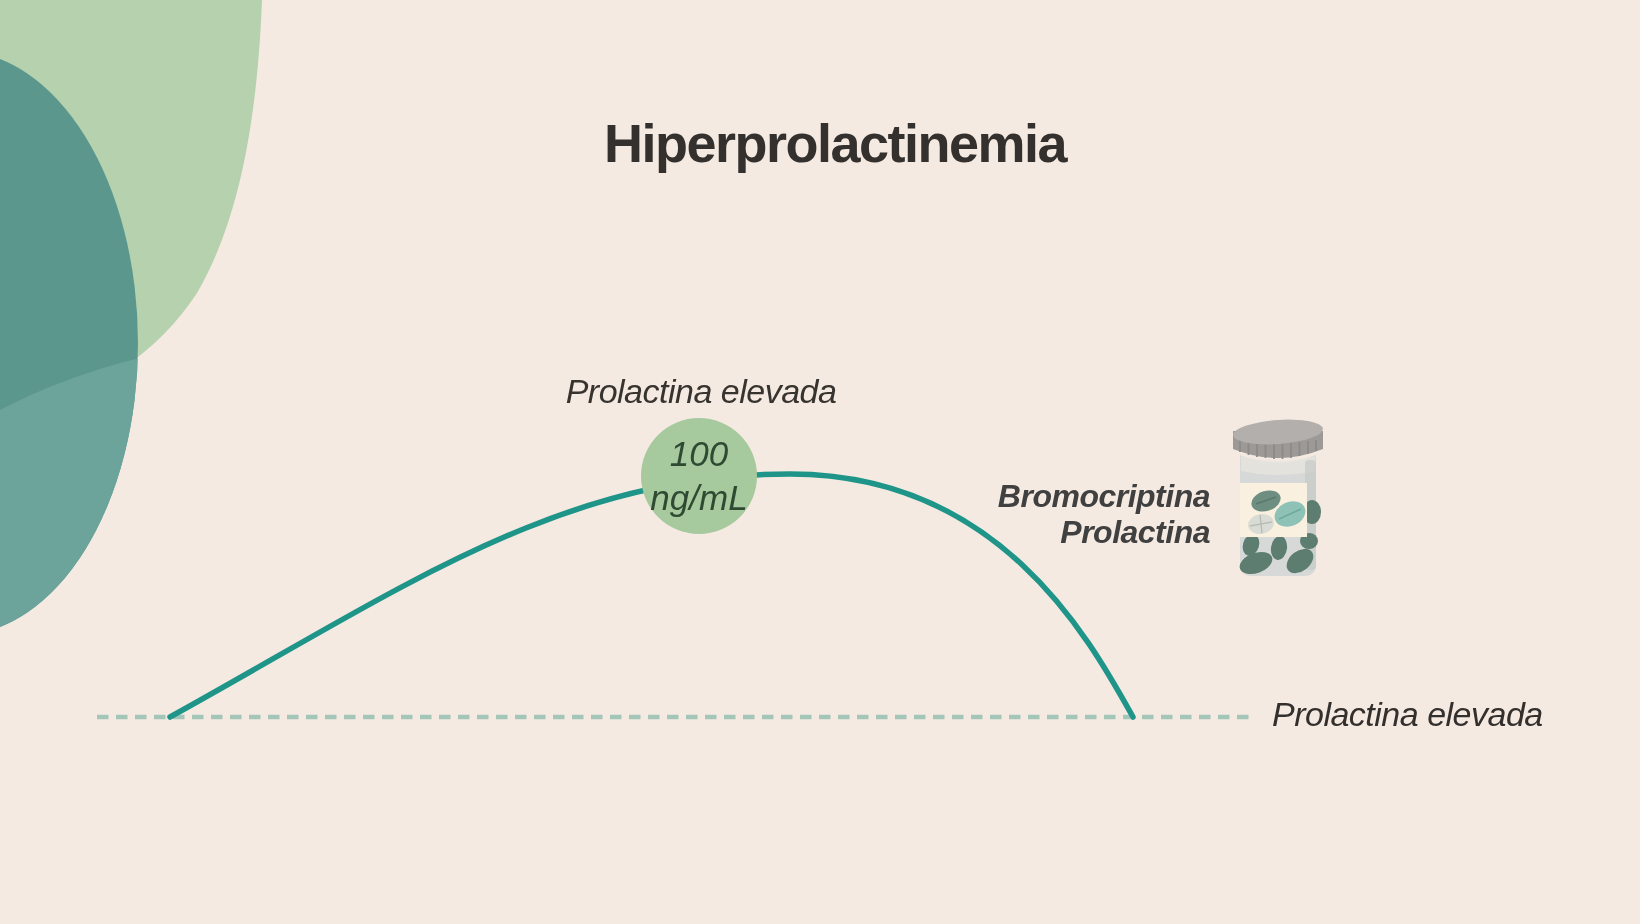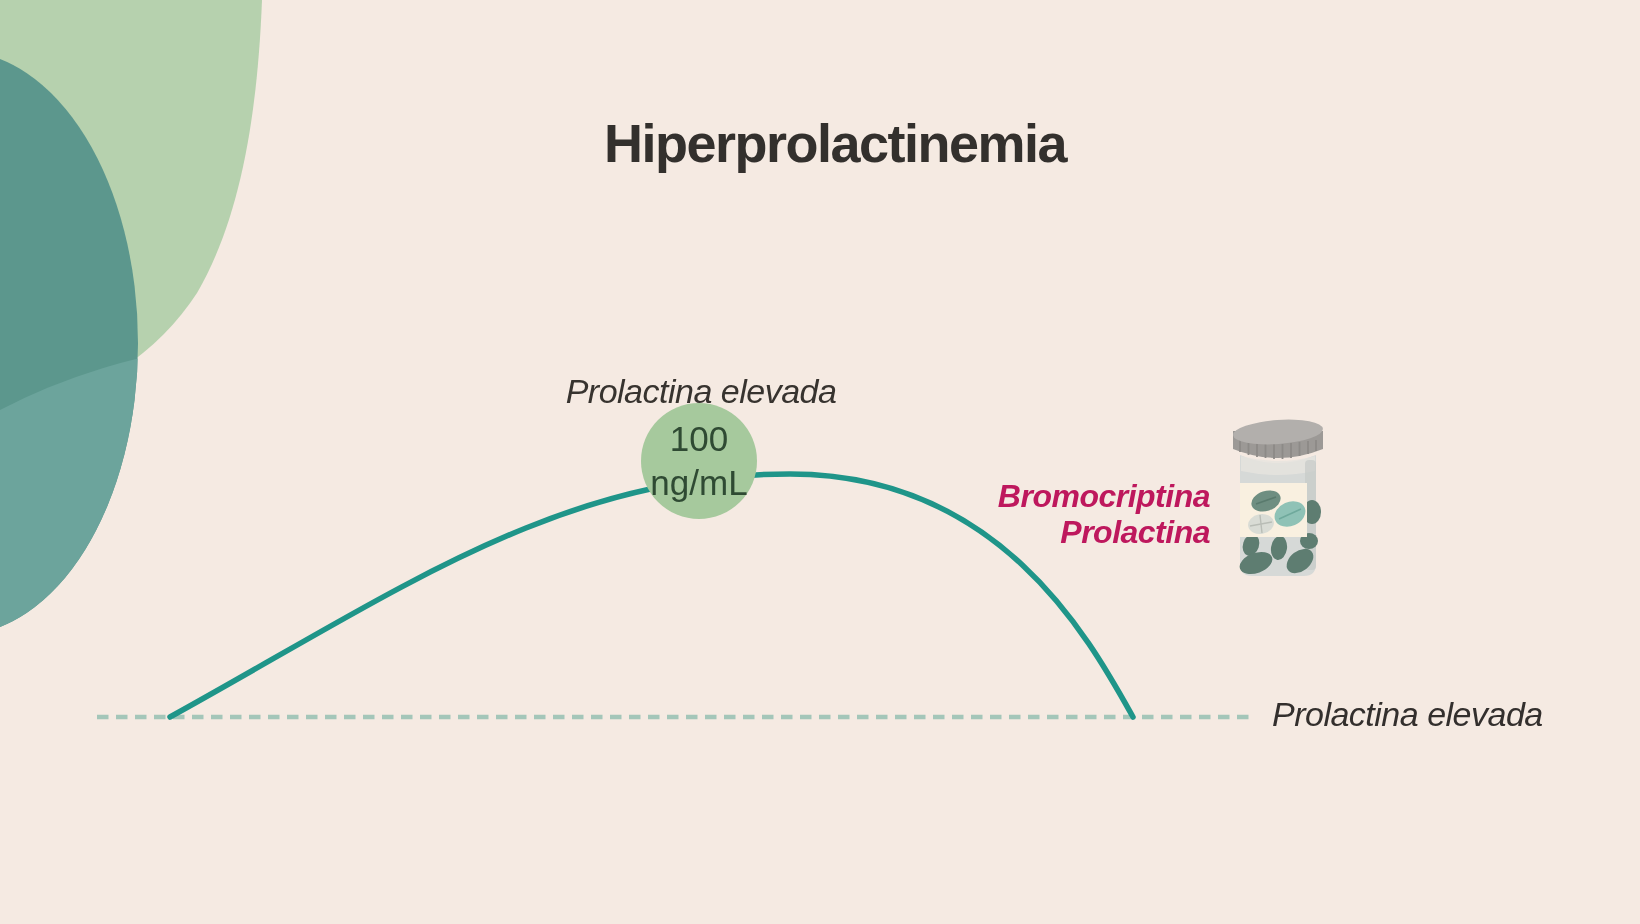--- a/index.html
+++ b/index.html
@@ -32,43 +32,44 @@
     transform:translateX(-50%);
     font-style:italic;
     font-size:34px;
     line-height:34px;
     letter-spacing:-0.5px;
     color:#37332f;
     white-space:nowrap;
   }
   .peak-badge{
     position:absolute;
-    left:641px;top:403px;
+    left:641px;top:418px;
     width:116px;height:116px;
     border-radius:50%;
     background:#a6c99d;
     display:flex;
     flex-direction:column;
     align-items:center;
     justify-content:center;
     color:#2f4a33;
     font-size:35px;
     line-height:44px;
     text-align:center;
+    font-style:italic;
   }
   .drugs-label{
     position:absolute;
     right:430px;top:478px;
     text-align:right;
     font-style:italic;
     font-weight:700;
     font-size:32px;
     line-height:36px;
     letter-spacing:-0.5px;
-    color:#be185d;
+    color:#404040;
     white-space:nowrap;
   }
   .normal-label{
     position:absolute;
     left:1272px;top:697px;
     font-style:italic;
     font-size:34px;
     line-height:34px;
     letter-spacing:-0.5px;
     color:#332f2d;

